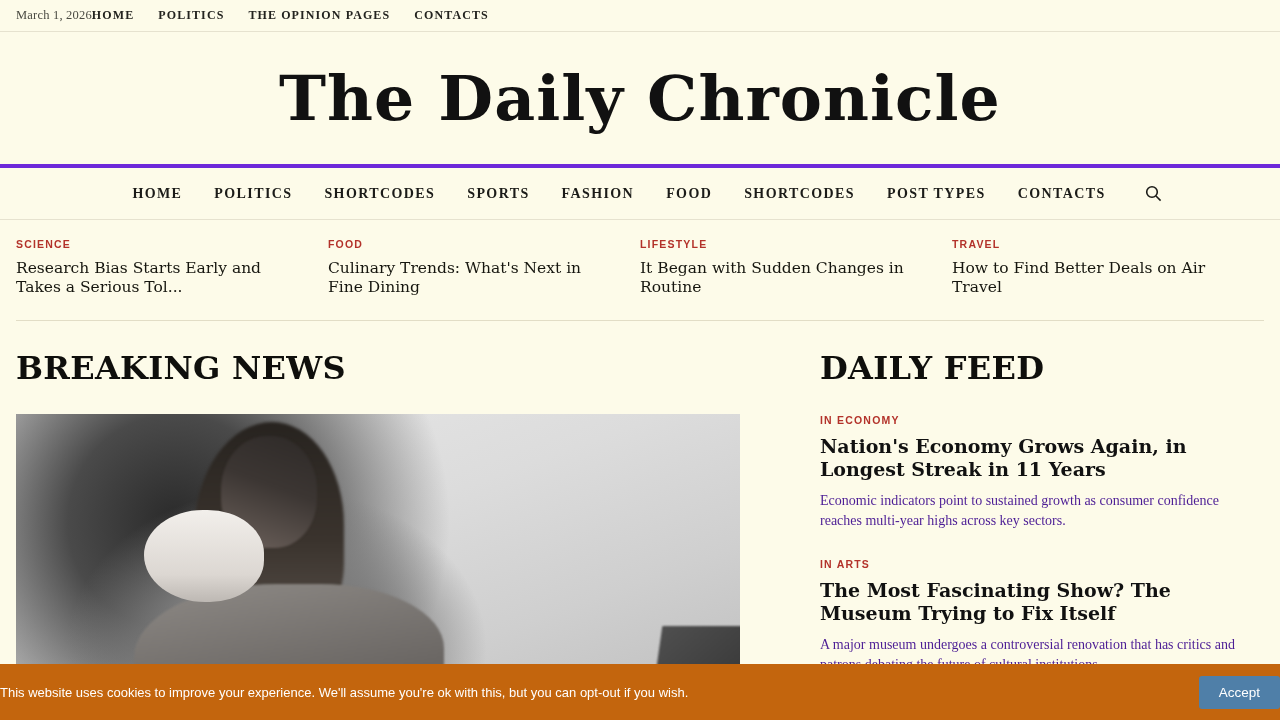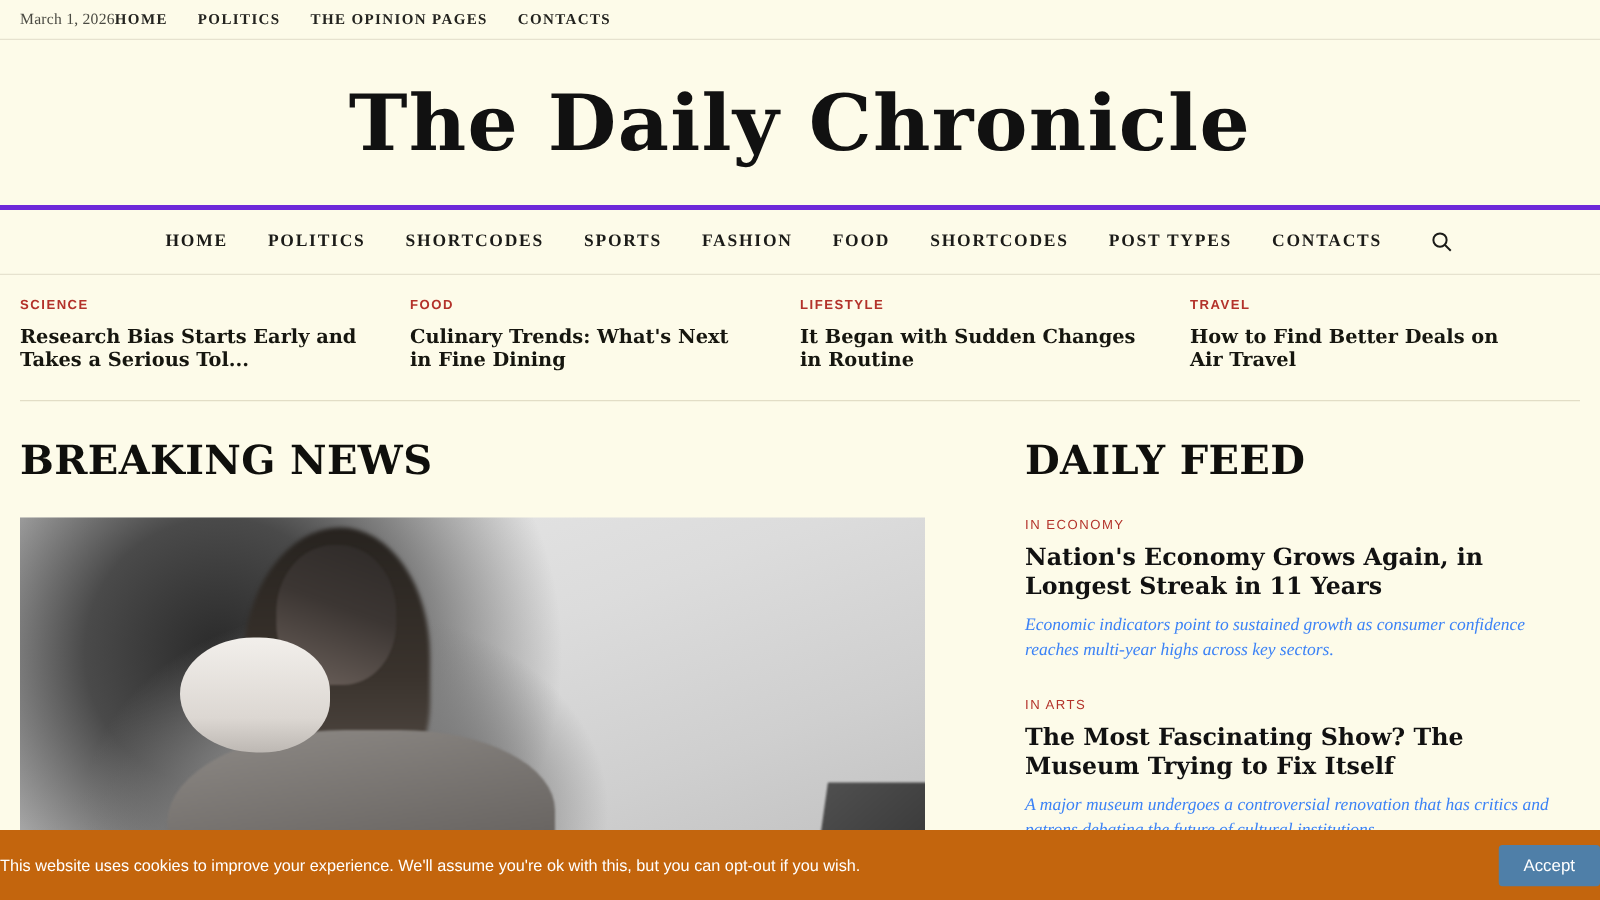--- a/index.html
+++ b/index.html
@@ -96,21 +96,21 @@
     font-family: "Liberation Sans", sans-serif;
     font-size: 10.5px;
     font-weight: bold;
     letter-spacing: 1.2px;
     color: #b3322a;
     margin-bottom: 9px;
   }
   .teaser .headline {
     font-family: "DejaVu Serif", serif;
     font-size: 15.5px;
-    font-weight: bold;
+    font-weight: normal;
     line-height: 1.25;
     color: #16160f;
   }
   .teaser-rule {
     margin: 22px 16px 0 16px;
     border-top: 1px solid #e2ddc6;
   }
 
   
   .content {
@@ -179,39 +179,38 @@
     background: linear-gradient(135deg, #4f4f4f, #2d2d2d);
     transform: skewX(-8deg);
     filter: blur(.8px);
   }
 
   
   .feed-item { margin-bottom: 26px; }
   .feed-cat {
     font-family: "Liberation Sans", sans-serif;
     font-size: 10.5px;
-    font-weight: normal;
+    font-weight: bold;
     letter-spacing: 1.2px;
     color: #b3322a;
     margin-bottom: 9px;
   }
   .feed-title {
     font-family: "DejaVu Serif", serif;
     font-size: 19px;
     font-weight: bold;
     line-height: 1.22;
     color: #111;
     margin-bottom: 10px;
   }
   .feed-desc {
     font-family: "Liberation Serif", serif;
     font-size: 14px;
     line-height: 1.45;
-    color: #3b82f6;
-    font-style: italic;
+    color: #4c1d95;
   }
 
   
   .cookiebar {
     position: absolute;
     left: 0; bottom: 0;
     width: 1280px;
     height: 56px;
     background: #c3650d;
     display: flex;

